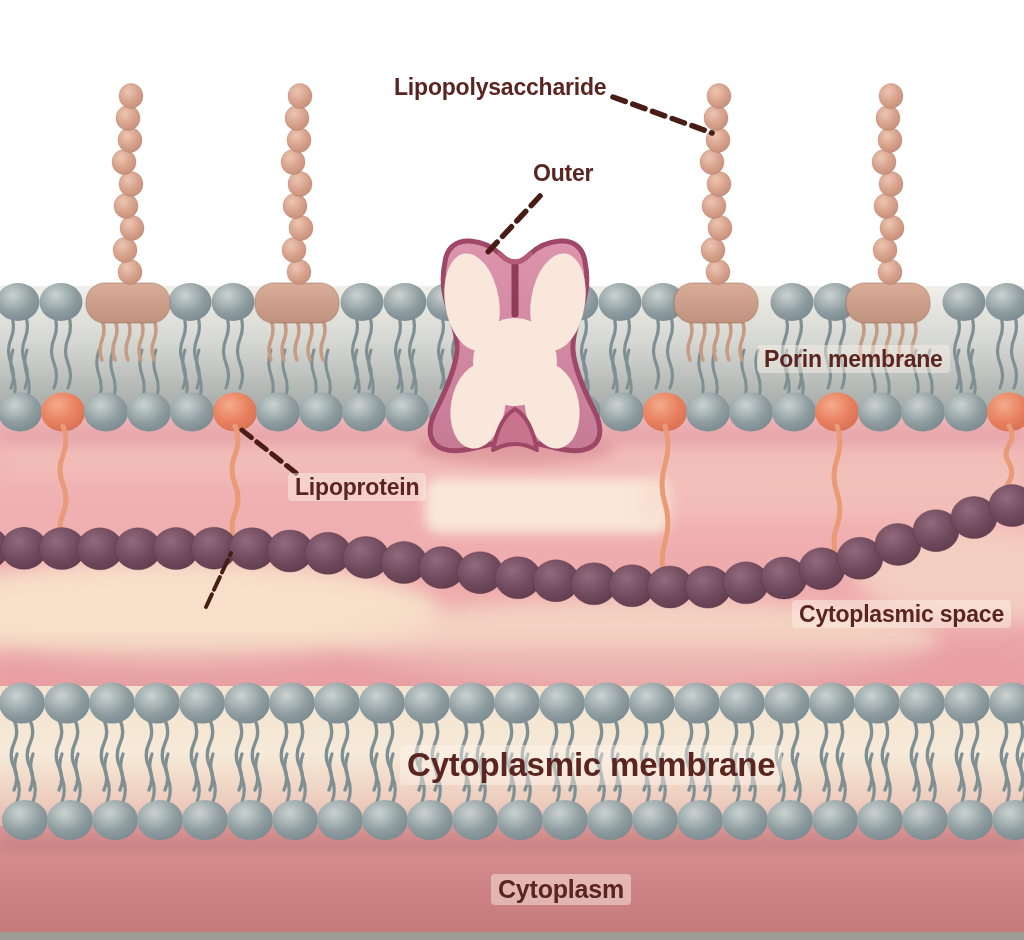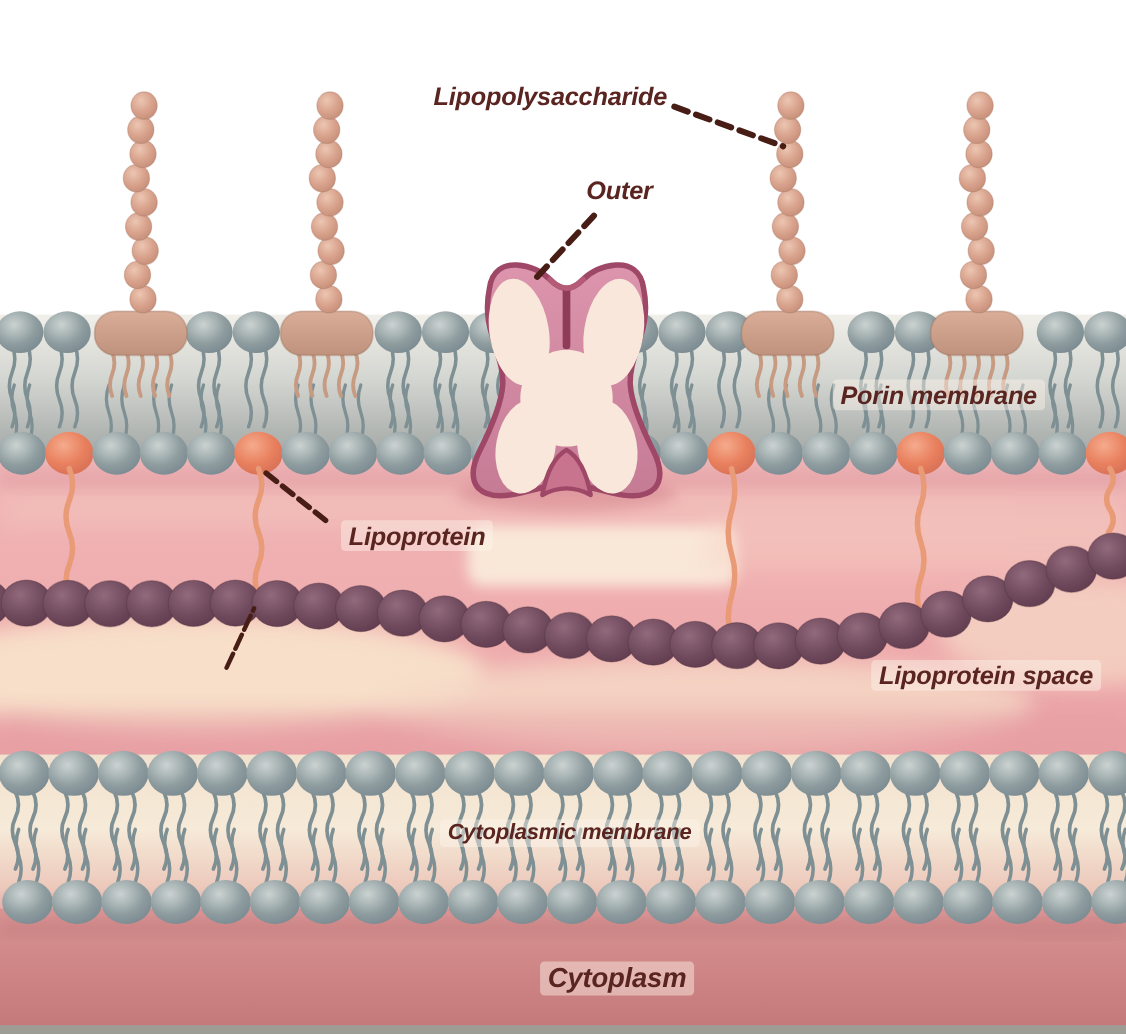--- a/index.html
+++ b/index.html
@@ -1,19 +1,18 @@
 <!DOCTYPE html>
 <html><head>
 <meta charset="utf-8">
 <style>
   html,body{margin:0;padding:0;background:#ffffff;}
   .stage{
     position:relative;width:1024px;height:940px;overflow:hidden;background:#7dd3fc;
     font-family:"Liberation Sans",sans-serif;
-    font-style:italic;
   }
   .stage svg{position:absolute;left:0;top:0;}
   .label{
     position:absolute;font-weight:700;font-size:23px;line-height:1.15;
     white-space:nowrap;letter-spacing:-0.2px;
   }
   .label.boxed{
     background:rgba(252,243,235,0.45);border-radius:4px;padding:1px 7px;
   }
 </style>
@@ -462,17 +461,17 @@
         <path d="M 613 97 L 712 133" stroke="#471d16" stroke-width="5.5" stroke-dasharray="13 8" stroke-linecap="round" fill="none"></path>
         <path d="M 540 196 L 488 252" stroke="#471d16" stroke-width="5.5" stroke-dasharray="13 8" stroke-linecap="round" fill="none"></path>
         <path d="M 296 473 L 238 427" stroke="#471d16" stroke-width="5" stroke-dasharray="12 7" stroke-linecap="round" fill="none"></path>
         <path d="M 206 607 L 231 553" stroke="#471d16" stroke-width="4" stroke-dasharray="14 5" stroke-linecap="round" fill="none"></path>
       </g>
     </svg>
 
   <div class="label" style="left: 394px; top: 74px; color: rgb(90, 36, 32);">Lipopolysaccharide</div>
   <div class="label" style="left: 533px; top: 160px; color: rgb(90, 36, 32);">Outer</div>
   <div class="label boxed" style="left: 757px; top: 345px; color: rgb(90, 36, 32);">Porin membrane</div>
-  <div class="label boxed" style="left: 288px; top: 473px; color: rgb(90, 36, 32); margin-left: 22px;">Lipoprotein</div>
-  <div class="label boxed" style="left: 792px; top: 600px; color: rgb(90, 36, 32);">Lipoprotein space</div>
-  <div class="label boxed" style="left: 400px; top: 745px; font-size: 20px; color: rgb(90, 36, 32);">Cytoplasmic membrane</div>
+  <div class="label boxed" style="left: 288px; top: 473px; color: rgb(90, 36, 32);">Lipoprotein</div>
+  <div class="label boxed" style="left: 792px; top: 600px; color: rgb(90, 36, 32);">Cytoplasmic space</div>
+  <div class="label boxed" style="left: 400px; top: 745px; font-size: 33px; color: rgb(90, 36, 32);">Cytoplasmic membrane</div>
   <div class="label boxed" style="left: 491px; top: 874px; font-size: 25px; color: rgb(90, 36, 32);">Cytoplasm</div>
 </div>
 
 </body></html>

